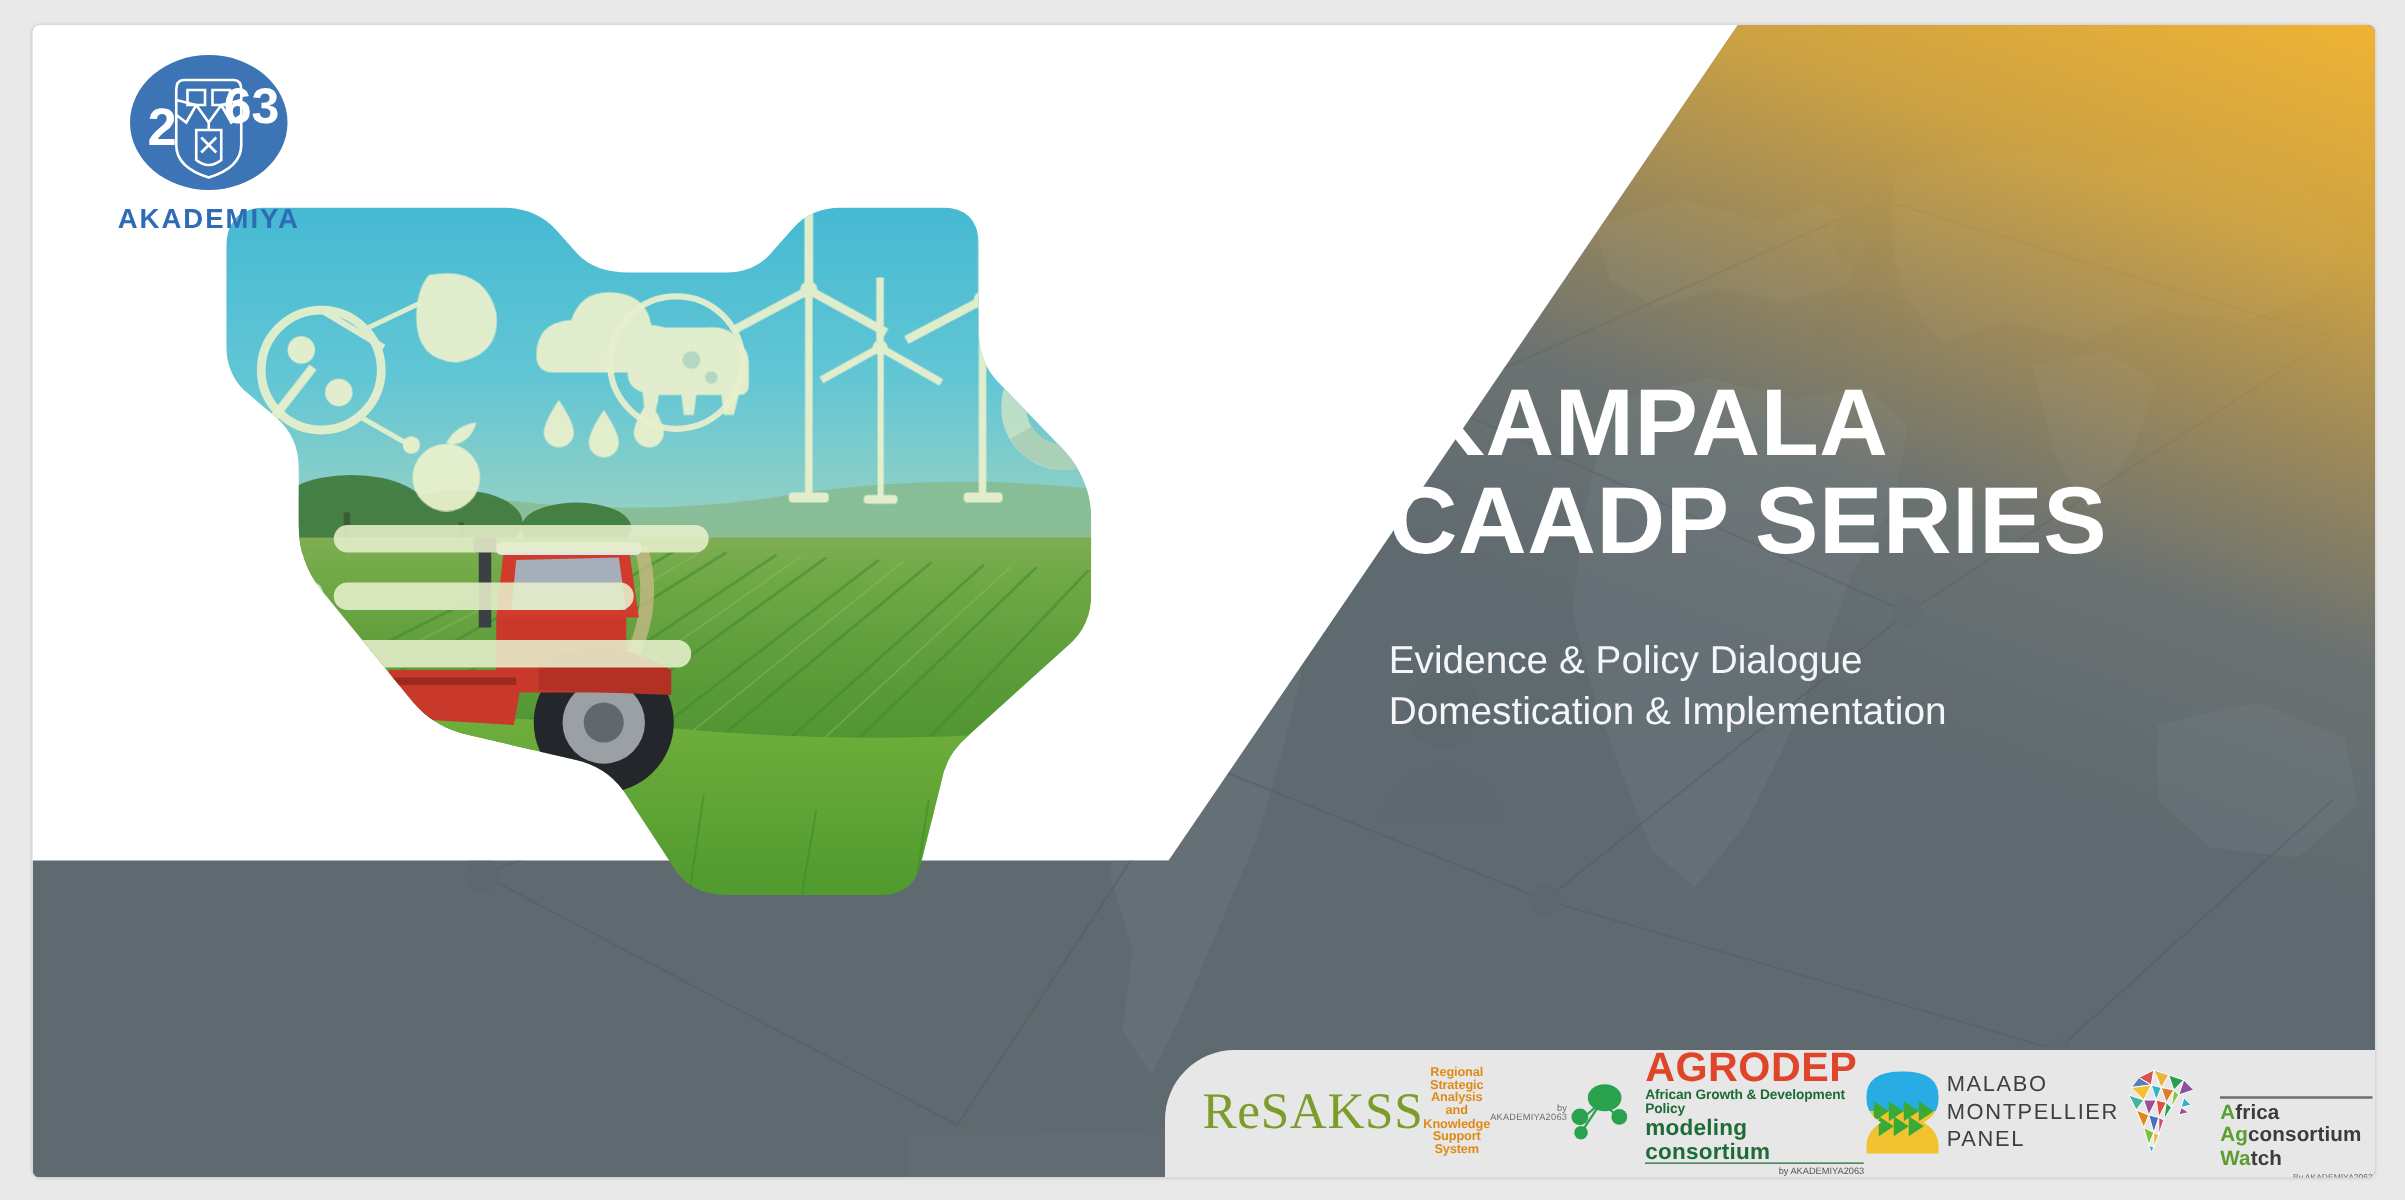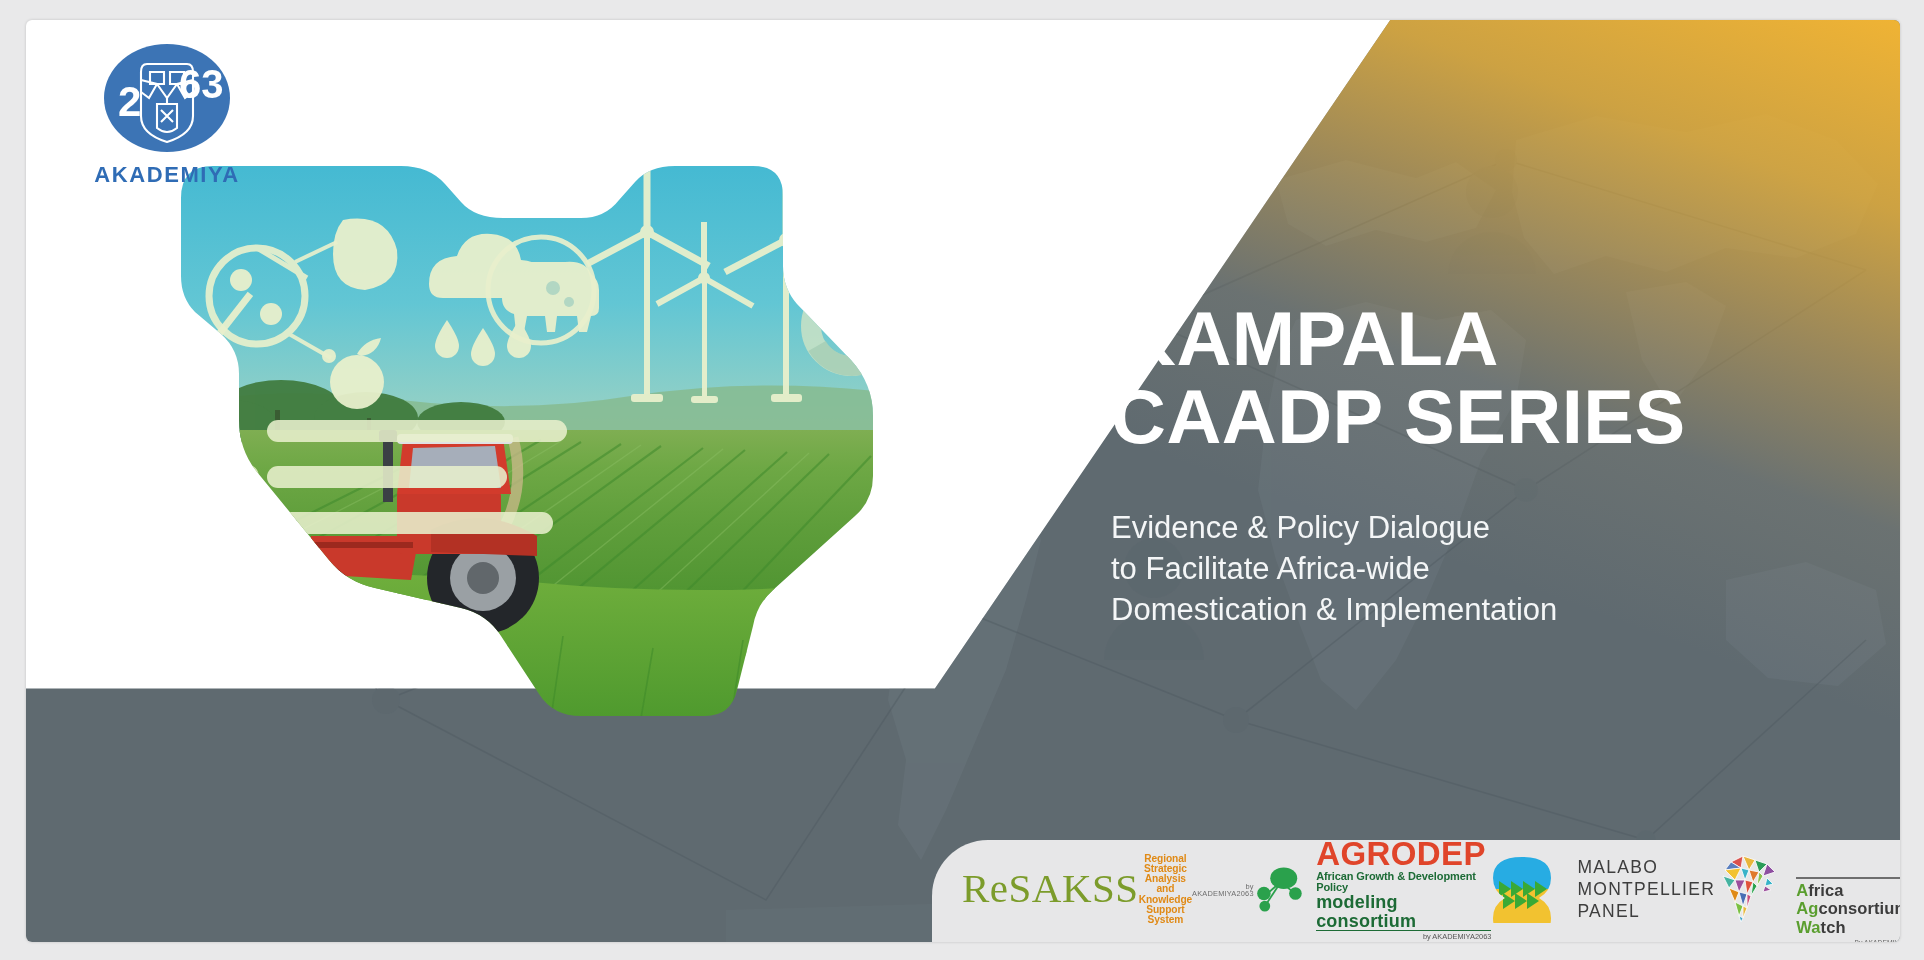--- a/index.html
+++ b/index.html
@@ -82,21 +82,21 @@
   }
   .title {
     color: #ffffff;
     font-weight: 700;
     font-size: 76px;
     line-height: 1.02;
     letter-spacing: .5px;
     text-align: left;
     font-family: "Liberation Sans", sans-serif;
   }
-  .title .l1 { display: block; margin-left: 10px; }
+  .title .l1 { display: block; margin-left: 22px; }
   .title .l2 { display: block; }
   .subtitle {
     margin-top: 52px;
     color: #f4f6f7;
     font-size: 31px;
     line-height: 1.33;
     font-weight: 400;
     font-family: "Liberation Sans", sans-serif;
   }
   .subtitle span { display: block; }
@@ -138,21 +138,21 @@
     letter-spacing: .4px; font-family: "Liberation Sans", sans-serif;
   }
   .agrodep .ag-s1 { font-size: 11px; font-weight: 700; color: #1d6b36; letter-spacing: -.1px; }
   .agrodep .ag-s2 {
     font-size: 18px; font-weight: 700; color: #1d6b36;
     border-bottom: 1.4px solid #1d6b36; display: inline-block; letter-spacing: .2px;
   }
   .agrodep .ag-by { font-size: 7.4px; color: #555; text-align: right; margin-top: 2px; }
 
   
-  .malabo { display: flex; align-items: center; gap: 24px; }
+  .malabo { display: flex; align-items: center; gap: 4px; }
   .malabo .mp-txt {
     font-size: 17.5px; color: #3e3e3e; line-height: 1.26;
     letter-spacing: 1.3px; font-family: "Liberation Sans", sans-serif;
   }
 
   
   .aaw { display: flex; align-items: center; gap: 7px; }
   .aaw .aw-txt { line-height: 1.12; margin-top: 44px; }
   .aaw .aw-line {
     font-size: 16.5px; font-weight: 700; color: #3c3c3c;
@@ -453,21 +453,20 @@
       <div class="logo-word">AKADEMIYA</div>
     </div>
 
     <div class="textcol">
       <div class="title">
         <span class="l1">KAMPALA</span>
         <span class="l2">CAADP SERIES</span>
       </div>
       <div class="subtitle">
         <span>Evidence &amp; Policy Dialogue</span>
-        <span>to Facilitate Africa-wide</span>
         <span>Domestication &amp; Implementation</span>
       </div>
     </div>
 
     <div class="footer">
 
       <div class="flogo resakss">
         <div class="rs-main">ReSAKSS</div>
         <div class="rs-tag">Regional Strategic Analysis and Knowledge Support System</div>
         <div class="rs-by">by AKADEMIYA2063</div>

